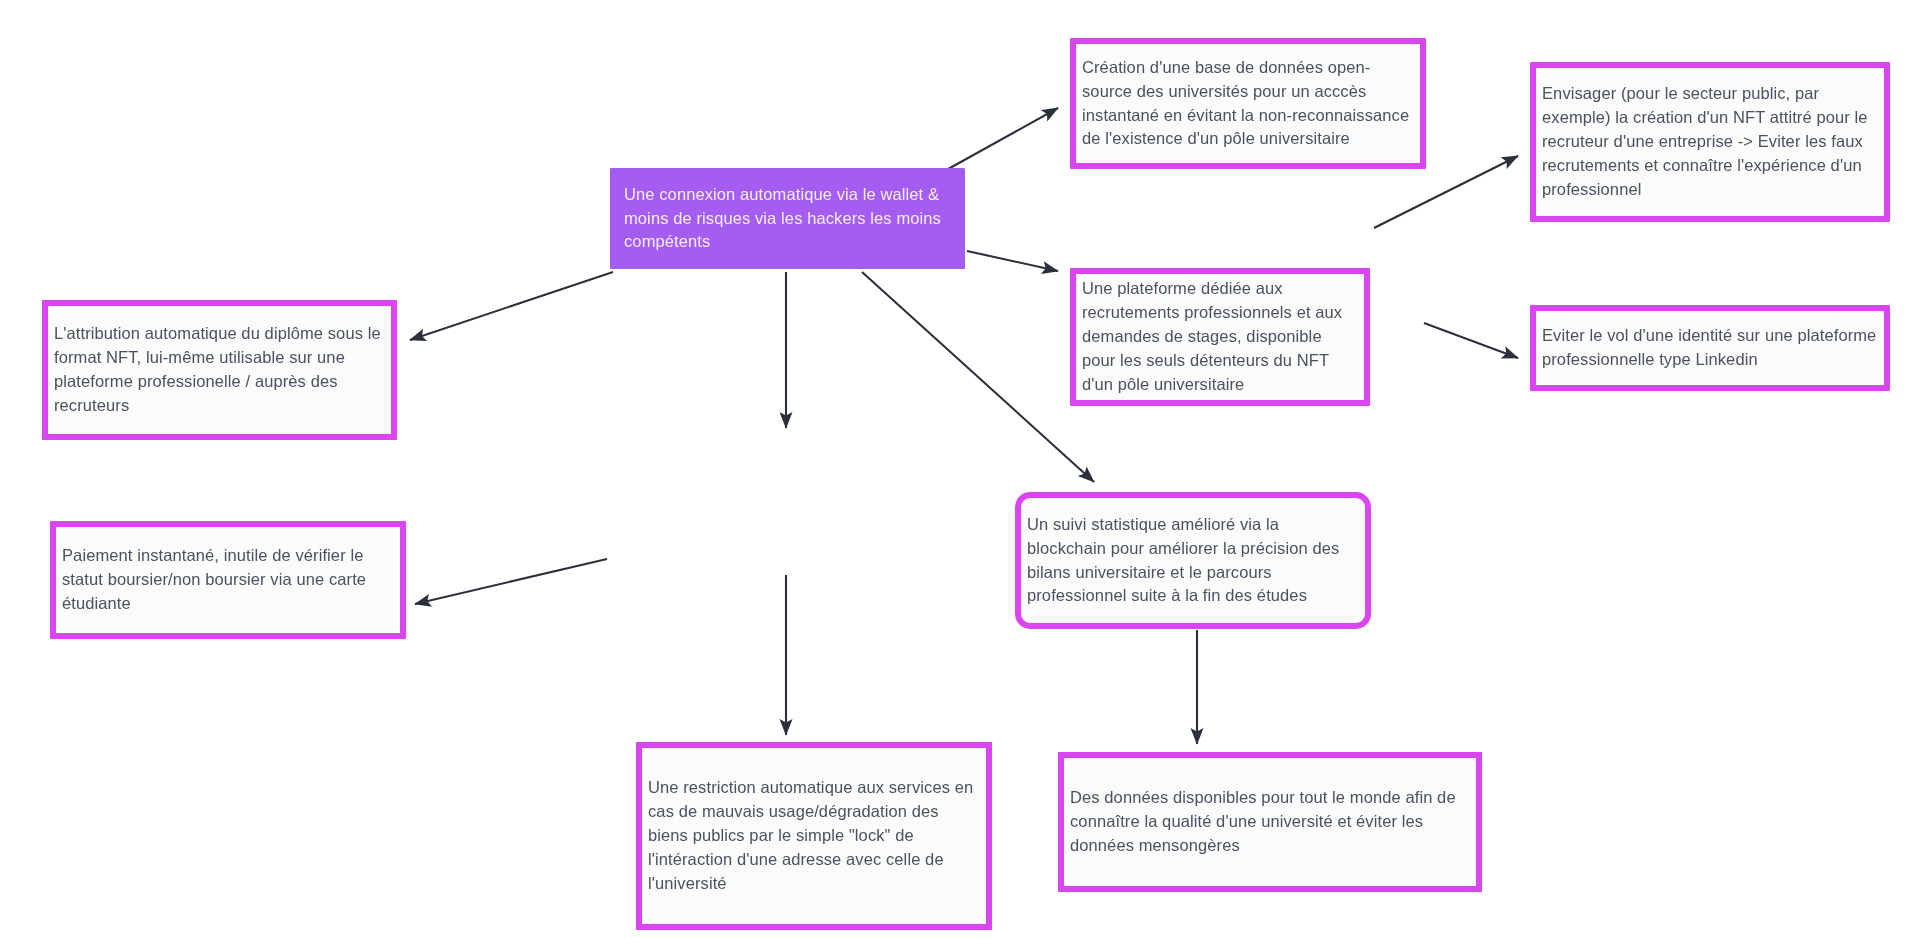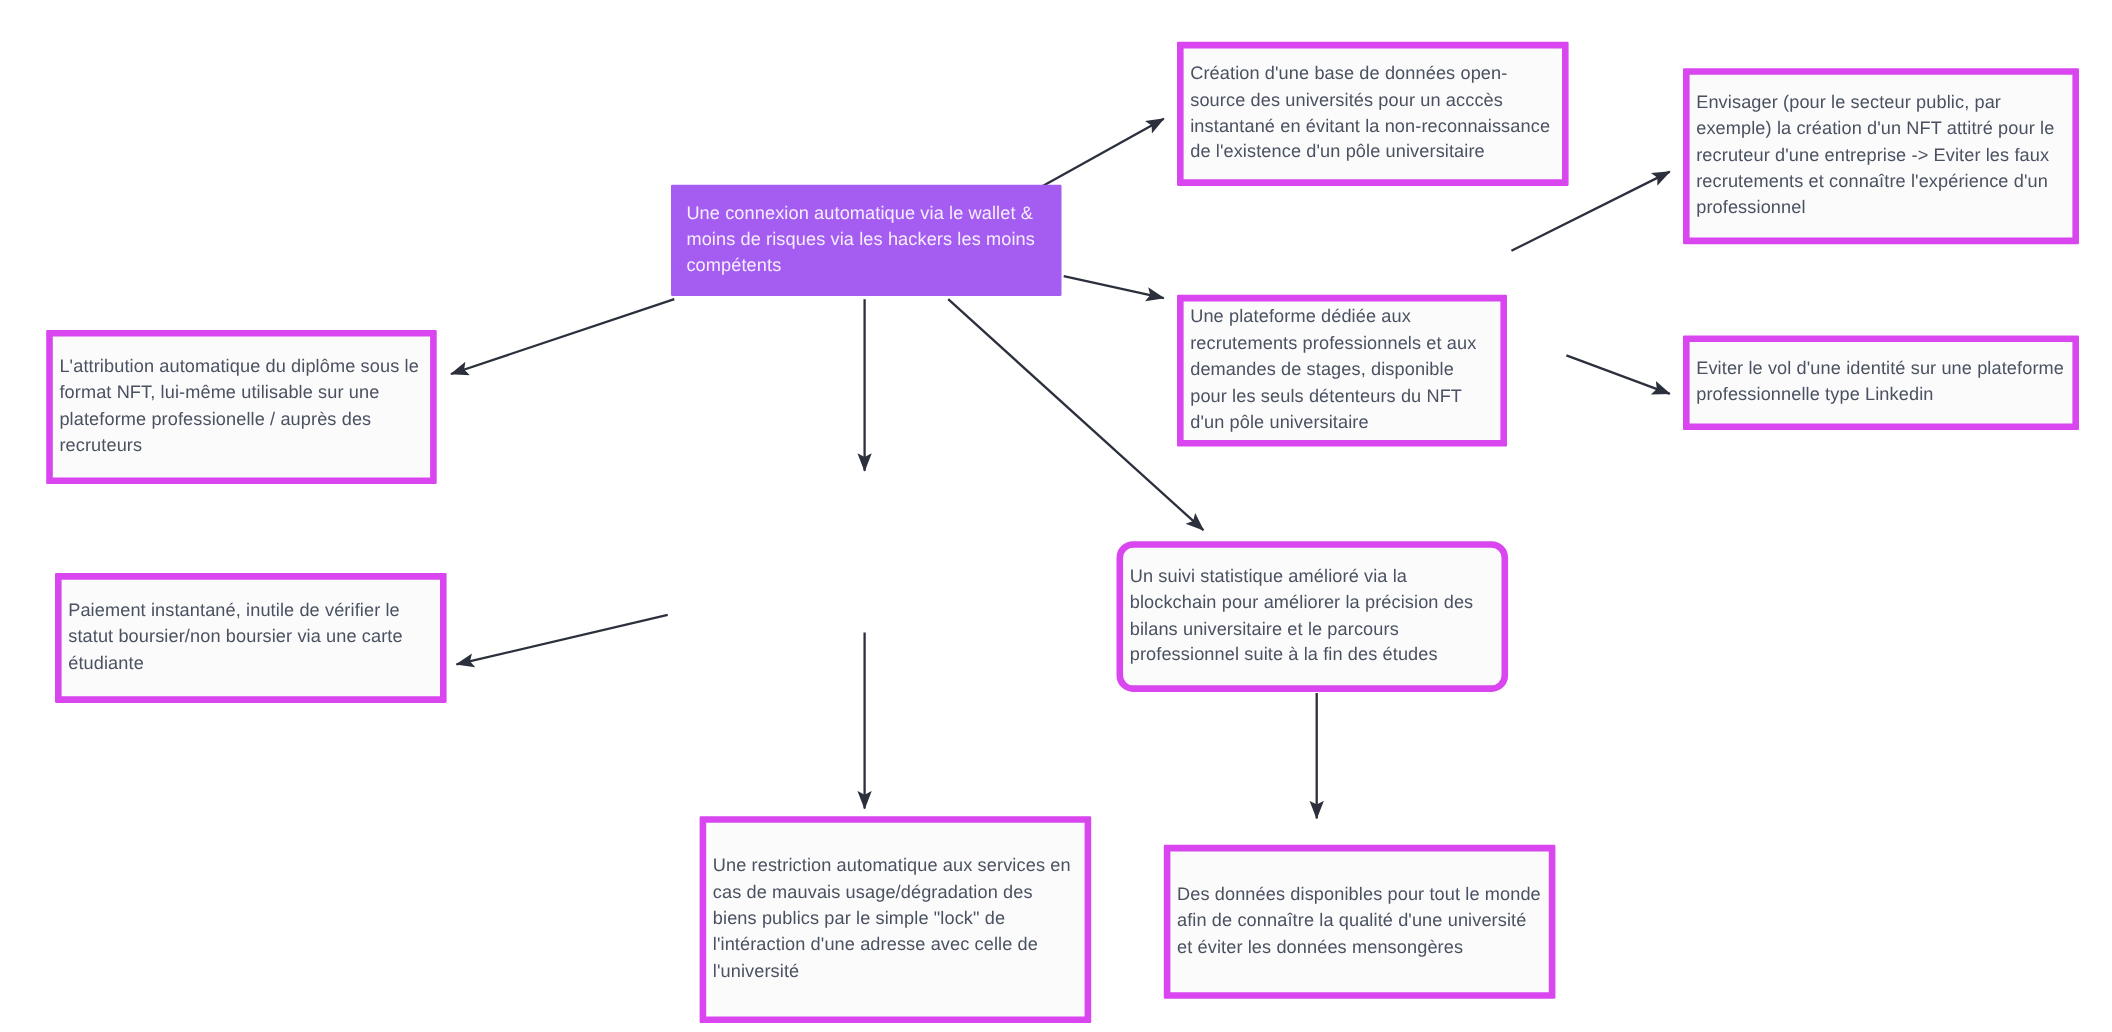--- a/index.html
+++ b/index.html
@@ -108,17 +108,17 @@
   </div>
 
   <div class="node" style="left: 607px; top: 742px; width: 356px; height: 188px; margin-left: 29px;">
     <span class="node-text">Une restriction automatique aux services en cas de mauvais usage/dégradation des biens publics par le simple "lock" de l'intéraction d'une adresse avec celle de l'université</span>
   </div>
 
   <div class="node" style="left: 1015px; top: 492px; width: 356px; height: 137px; border-radius: 15px;">
     <span class="node-text">Un suivi statistique amélioré via la blockchain pour améliorer la précision des bilans universitaire et le parcours professionnel suite à la fin des études</span>
   </div>
 
-  <div class="node" style="left: 1058px; top: 752px; width: 356px; height: 140px; margin-top: 16px;">
+  <div class="node" style="left: 1058px; top: 752px; width: 424px; height: 140px;">
     <span class="node-text">Des données disponibles pour tout le monde afin de connaître la qualité d'une université et éviter les données mensongères</span>
   </div>
 
 </div>
 
 </body></html>

